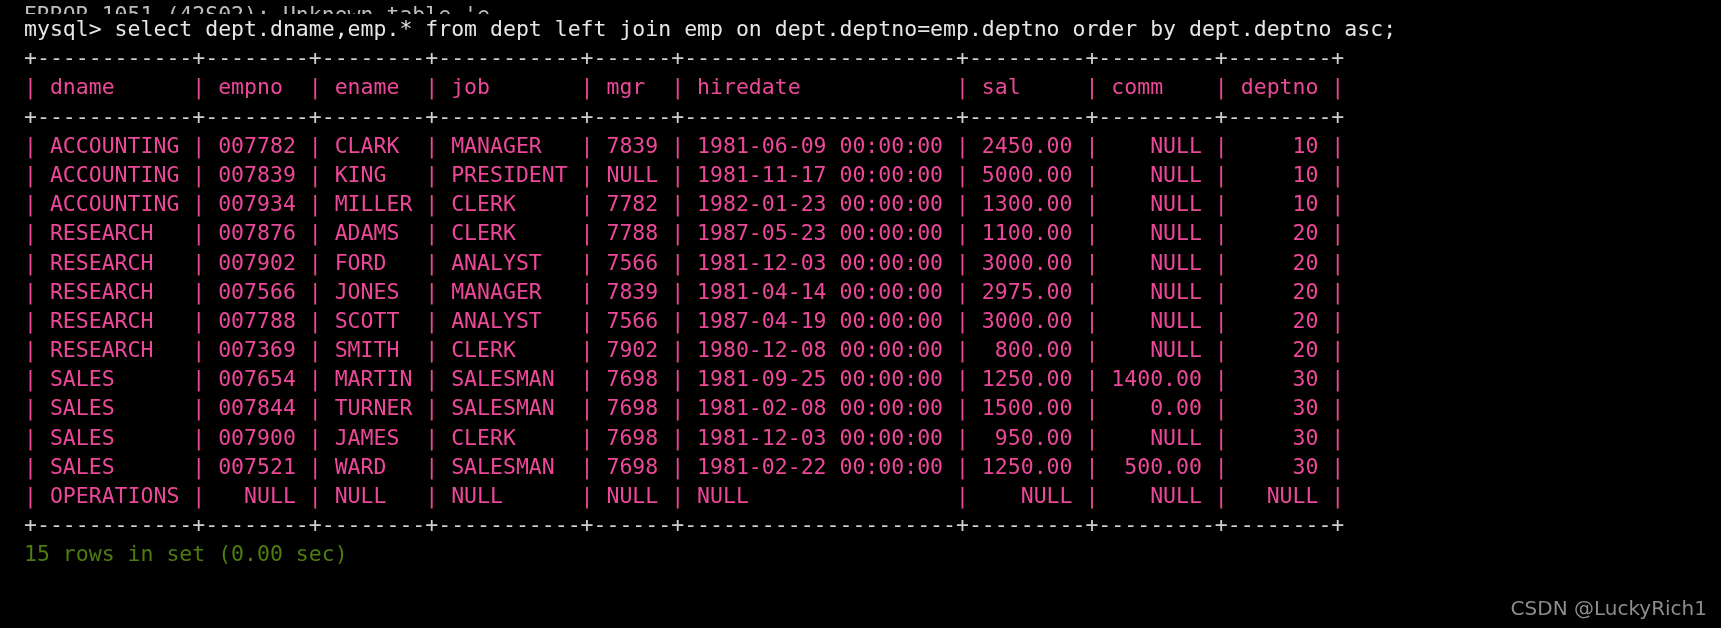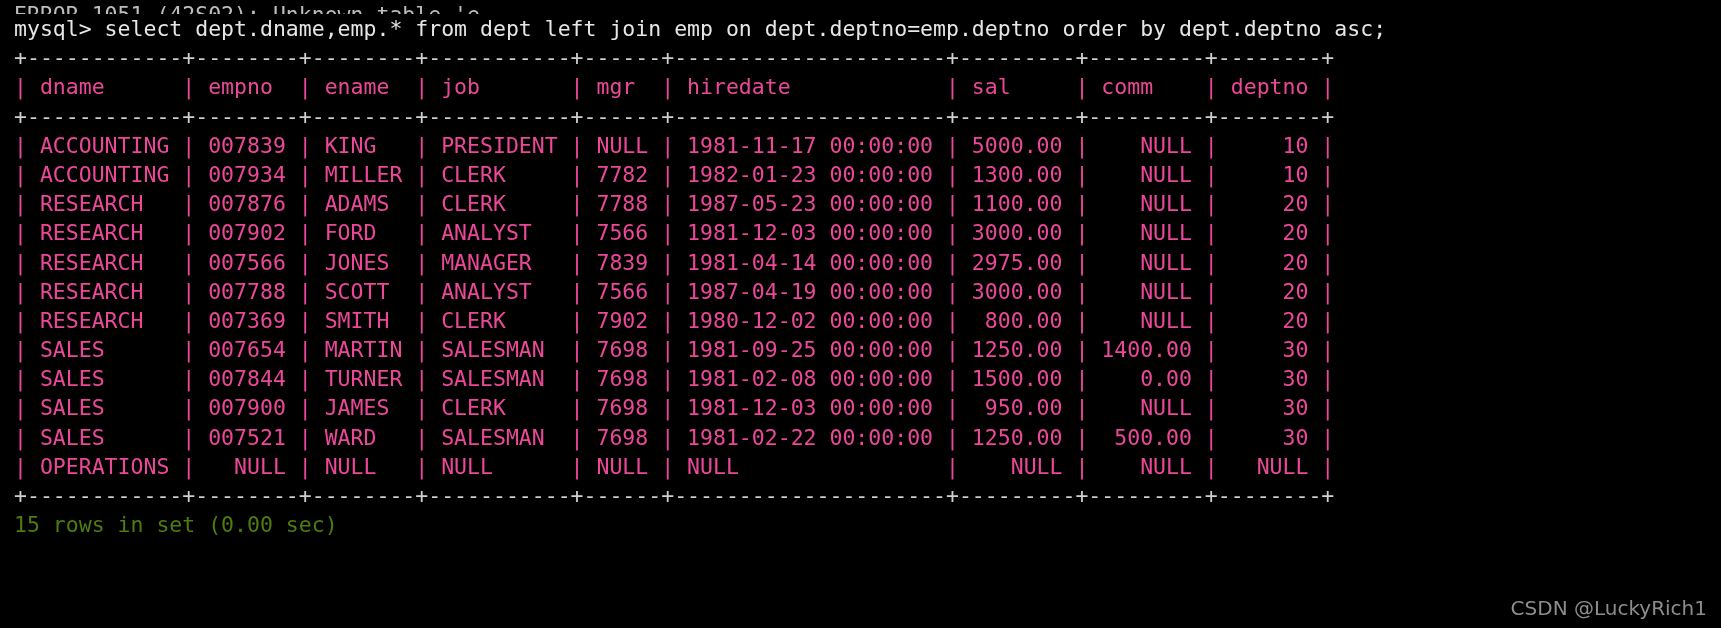--- a/index.html
+++ b/index.html
@@ -12,21 +12,21 @@
     height: 628px;
     overflow: hidden;
     font-family: "DejaVu Sans Mono", "Liberation Mono", monospace;
   }
   #terminal {
     position: relative;
     width: 1721px;
     height: 628px;
     background: #000000;
     box-sizing: border-box;
-    padding: 0 14px;
+    padding: 0 24px;
   }
   .line {
     font-family: "DejaVu Sans Mono", "Liberation Mono", monospace;
     font-size: 21.5px;
     line-height: 29.2px;
     color: #ec4899;
     white-space: pre;
     letter-spacing: 0px;
     margin: 0;
     height: 29.2px;
@@ -65,27 +65,28 @@
 
   <div class="line prompt-line"><span>mysql&gt; </span><span>select dept.dname,emp.* from dept left join emp on dept.deptno=emp.deptno order by dept.deptno asc;</span></div>
 
   <div class="line rule">+------------+--------+--------+-----------+------+---------------------+---------+---------+--------+</div>
 
   <div class="line">| dname      | empno  | ename  | job       | mgr  | hiredate            | sal     | comm    | deptno |</div>
 
   <div class="line rule">+------------+--------+--------+-----------+------+---------------------+---------+---------+--------+</div>
 
   <div id="table-body">
+      <div class="line">| ACCOUNTING | 007782 | CLARK  | MANAGER   | 7839 | 1981-06-09 00:00:00 | 2450.00 |    NULL |     10 |</div>
       <div class="line">| ACCOUNTING | 007839 | KING   | PRESIDENT | NULL | 1981-11-17 00:00:00 | 5000.00 |    NULL |     10 |</div>
       <div class="line">| ACCOUNTING | 007934 | MILLER | CLERK     | 7782 | 1982-01-23 00:00:00 | 1300.00 |    NULL |     10 |</div>
       <div class="line">| RESEARCH   | 007876 | ADAMS  | CLERK     | 7788 | 1987-05-23 00:00:00 | 1100.00 |    NULL |     20 |</div>
       <div class="line">| RESEARCH   | 007902 | FORD   | ANALYST   | 7566 | 1981-12-03 00:00:00 | 3000.00 |    NULL |     20 |</div>
       <div class="line">| RESEARCH   | 007566 | JONES  | MANAGER   | 7839 | 1981-04-14 00:00:00 | 2975.00 |    NULL |     20 |</div>
       <div class="line">| RESEARCH   | 007788 | SCOTT  | ANALYST   | 7566 | 1987-04-19 00:00:00 | 3000.00 |    NULL |     20 |</div>
-      <div class="line">| RESEARCH   | 007369 | SMITH  | CLERK     | 7902 | 1980-12-02 00:00:00 |  800.00 |    NULL |     20 |</div>
+      <div class="line">| RESEARCH   | 007369 | SMITH  | CLERK     | 7902 | 1980-12-08 00:00:00 |  800.00 |    NULL |     20 |</div>
       <div class="line">| SALES      | 007654 | MARTIN | SALESMAN  | 7698 | 1981-09-25 00:00:00 | 1250.00 | 1400.00 |     30 |</div>
       <div class="line">| SALES      | 007844 | TURNER | SALESMAN  | 7698 | 1981-02-08 00:00:00 | 1500.00 |    0.00 |     30 |</div>
       <div class="line">| SALES      | 007900 | JAMES  | CLERK     | 7698 | 1981-12-03 00:00:00 |  950.00 |    NULL |     30 |</div>
       <div class="line">| SALES      | 007521 | WARD   | SALESMAN  | 7698 | 1981-02-22 00:00:00 | 1250.00 |  500.00 |     30 |</div>
       <div class="line">| OPERATIONS |   NULL | NULL   | NULL      | NULL | NULL                |    NULL |    NULL |   NULL |</div>
     </div>
 
   <div class="line rule">+------------+--------+--------+-----------+------+---------------------+---------+---------+--------+</div>
 
   <div class="line footer-line">15 rows in set (0.00 sec)</div>

